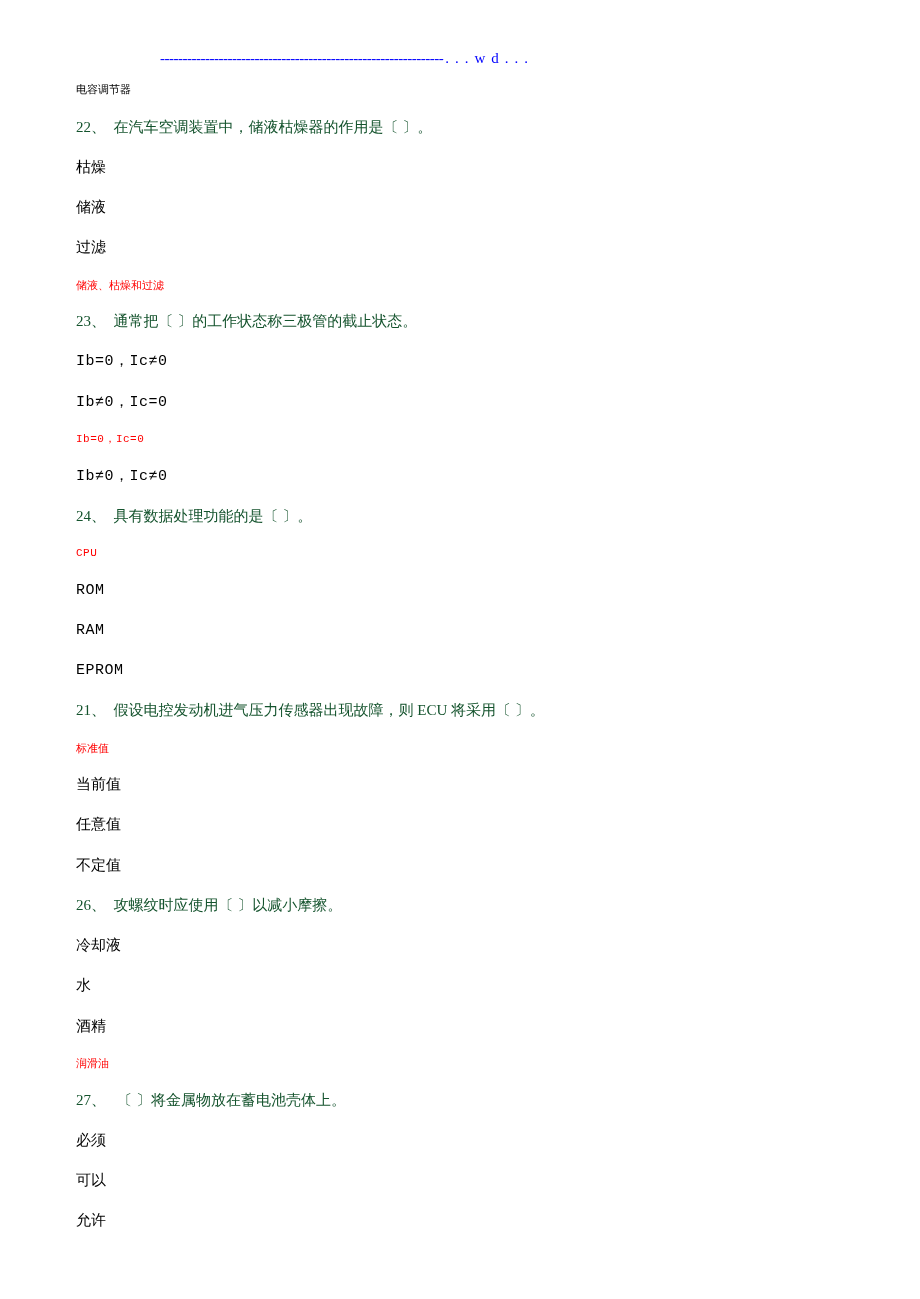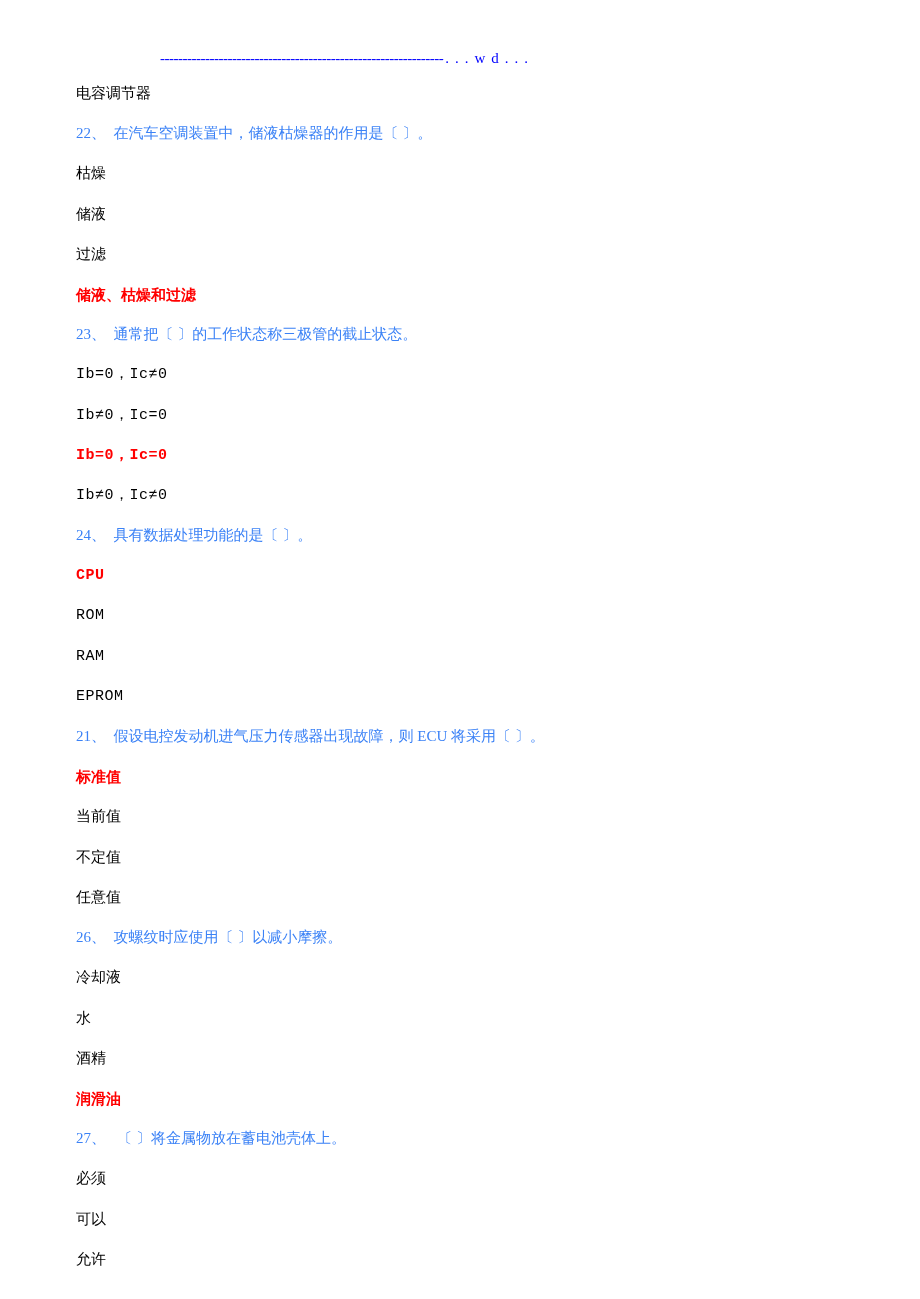--- a/index.html
+++ b/index.html
@@ -26,41 +26,41 @@
   .header-dashes {
     letter-spacing: -0.5px;
   }
   .wd {
     font-family: "Times New Roman", serif;
     font-weight: normal;
     letter-spacing: 6px;
     padding-left: 2px;
   }
   .line {
-    font-size: 15px;
+    font-size: 11px;
     line-height: 1.6;
     margin: 0 0 17px 0;
     color: #000;
   }
   .option {
     font-size: 15px;
     line-height: 1.55;
     margin: 0 0 17px 0;
     color: #000;
   }
   .question {
-    color: #3b82f6;
+    color: #14532d;
     font-size: 15px;
     line-height: 1.55;
     margin: 12px 0 17px 0;
   }
   .answer {
     color: #ff0000;
-    font-weight: bold;
-    font-size: 15px;
+    font-weight: normal;
+    font-size: 11px;
     line-height: 1.6;
     margin: 0 0 16px 0;
     font-family: "SimHei", "Microsoft YaHei", "SimSun", sans-serif;
   }
   .mono {
     font-family: "Courier New", "SimSun", monospace;
     letter-spacing: 0.5px;
   }
 </style>
 </head>
@@ -96,22 +96,22 @@
   <div class="answer mono">CPU</div>
   <div class="option mono">ROM</div>
   <div class="option mono">RAM</div>
   <div class="option mono">EPROM</div>
 
   <div class="question">
     <span>21、</span>&nbsp;&nbsp;<span>假设电控发动机进气压力传感器出现故障，则 ECU 将采用〔 〕。</span>
   </div>
   <div class="answer">标准值</div>
   <div class="option">当前值</div>
+  <div class="option">任意值</div>
   <div class="option">不定值</div>
-  <div class="option">任意值</div>
 
   <div class="question">
     <span>26、</span>&nbsp;&nbsp;<span>攻螺纹时应使用〔 〕以减小摩擦。</span>
   </div>
   <div class="option">冷却液</div>
   <div class="option">水</div>
   <div class="option">酒精</div>
   <div class="answer">润滑油</div>
 
   <div class="question">

